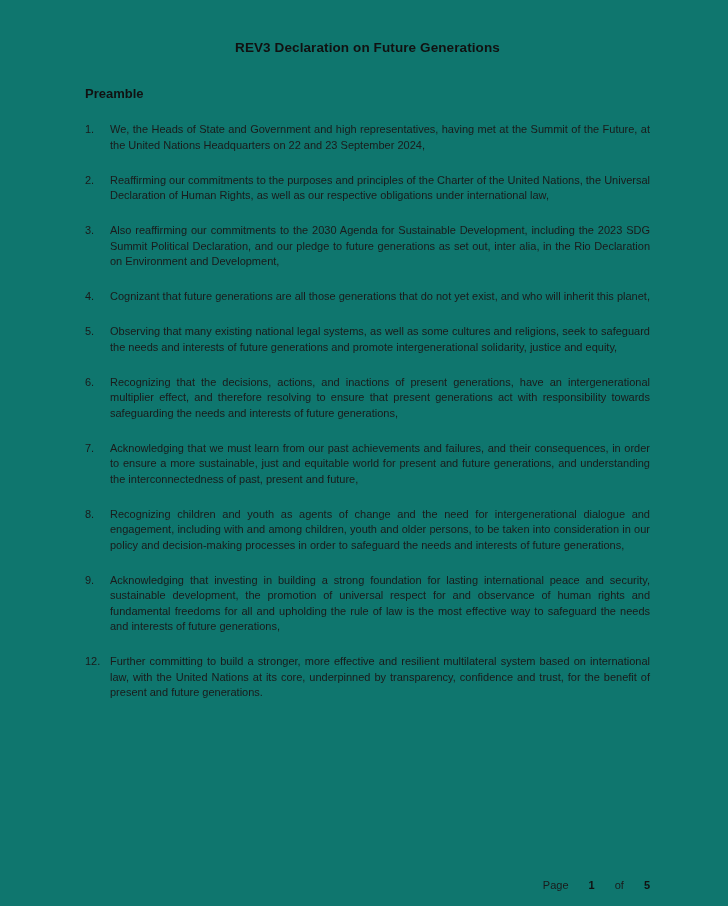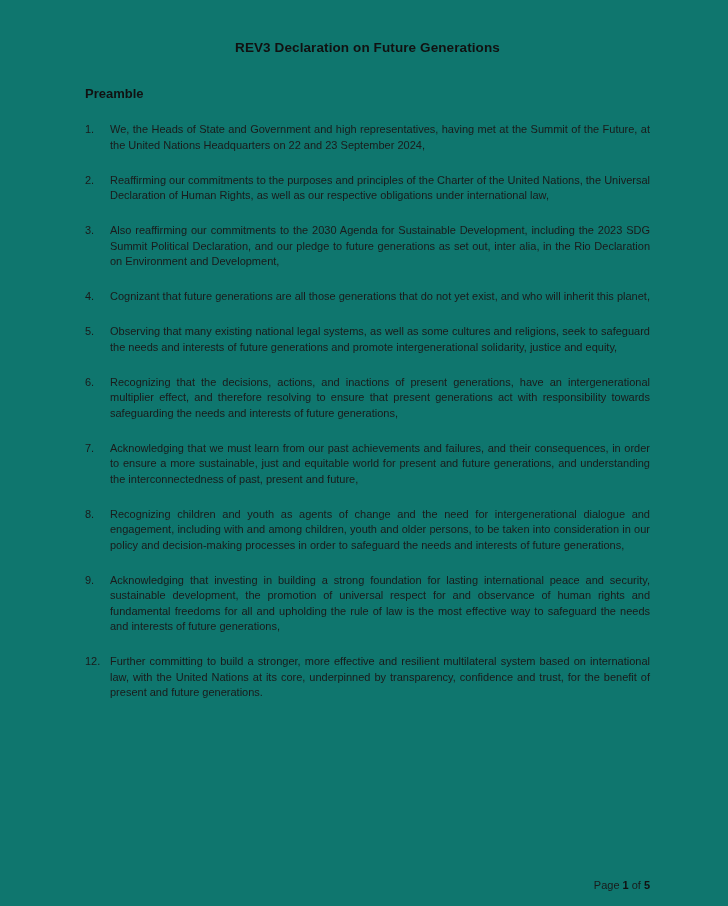--- a/index.html
+++ b/index.html
@@ -51,21 +51,21 @@
   }
   .text {
     flex: 1 1 auto;
     text-align: justify;
   }
   .footer {
     position: absolute;
     right: 78px;
     bottom: 15px;
     display: flex;
-    gap: 3px;
+    gap: 20px;
     font-size: 11px;
     color: #1a1a1a;
     padding-left: 48px;
   }
   .footer b { font-weight: bold; color: #111111; }
 </style>
 </head>
 <body>
 
 <div class="page">

